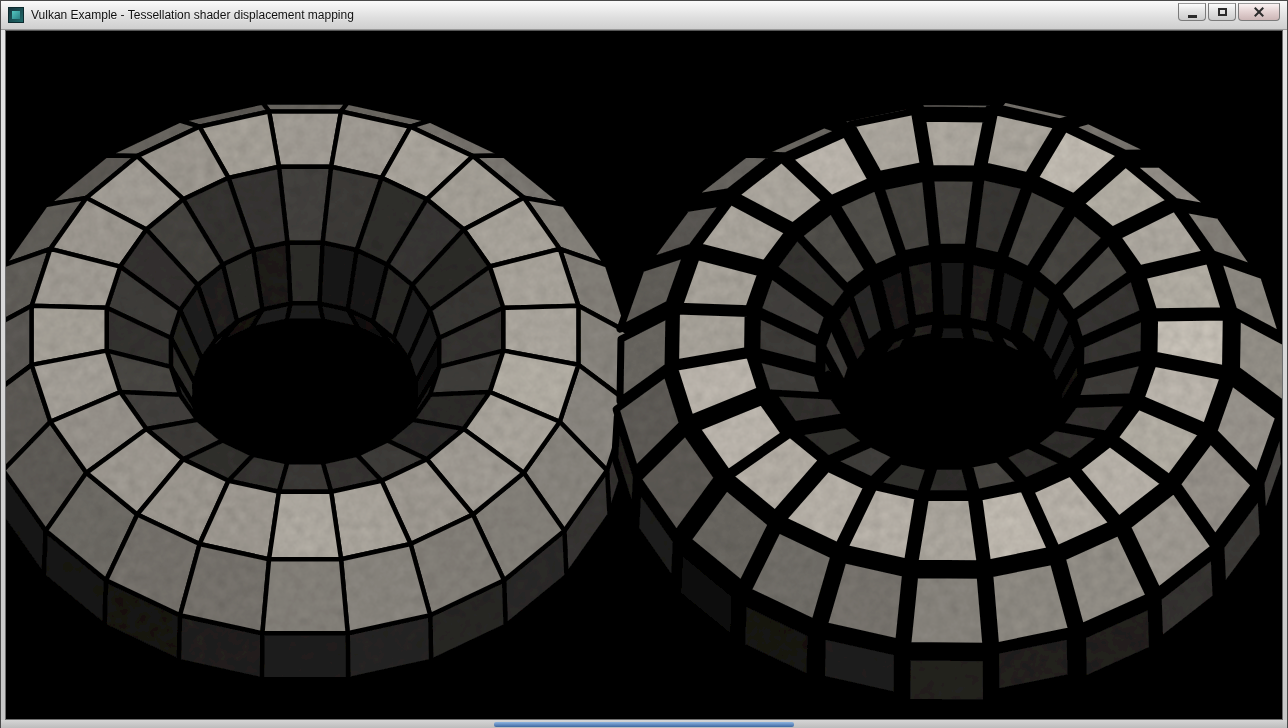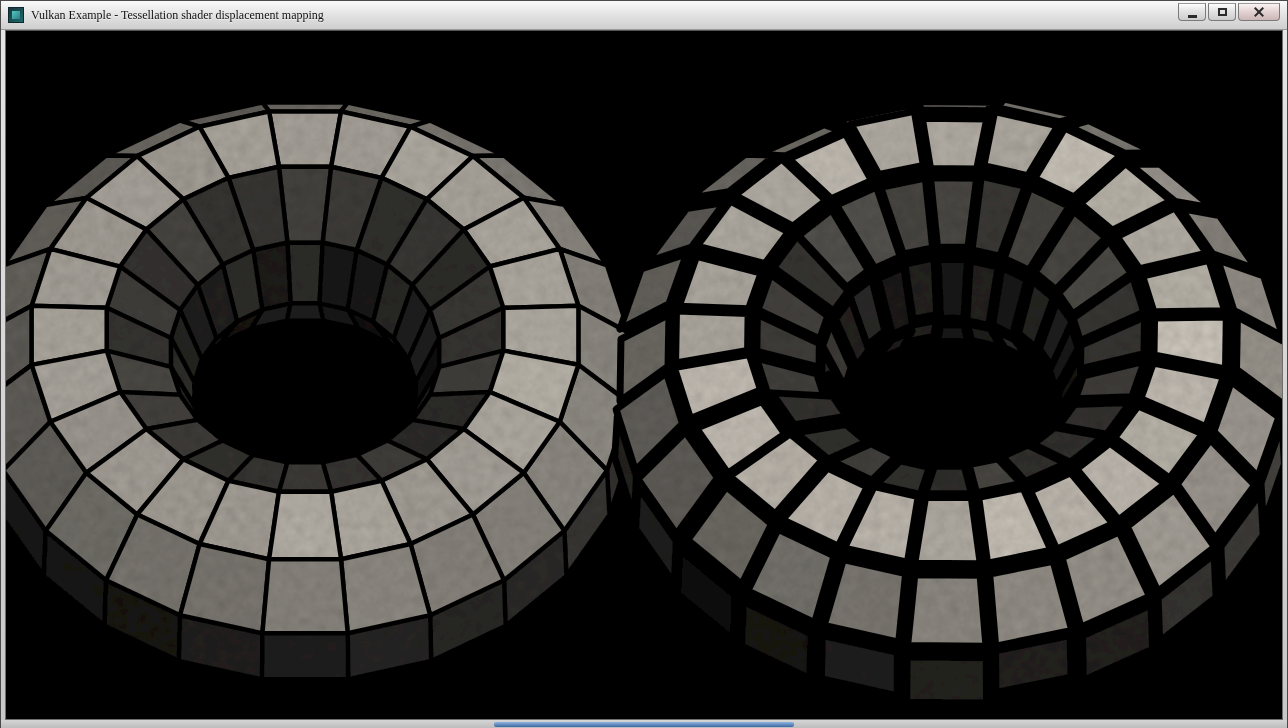--- a/index.html
+++ b/index.html
@@ -2,21 +2,21 @@
 <html><head>
 <meta charset="utf-8">
 <style>
   html,body{margin:0;padding:0;background:#222;}
   *{box-sizing:border-box;}
   .window{
     width:1288px;height:728px;
     display:flex;flex-direction:column;
     background:linear-gradient(#e6e6e6,#c7c7c7);
     border:1px solid #4a4a4a;
-    font-family:Liberation Serif, serif;
+    font-family:Liberation Sans, sans-serif;
   }
   .titlebar{
     height:29px;flex:0 0 29px;
     display:flex;align-items:center;gap:7px;
     padding:0 7px;
     background:linear-gradient(#fafafa,#dedede 60%,#cfcfcf);
     border-bottom:1px solid #9a9a9a;
     position:relative;
   }
   .app-icon{

